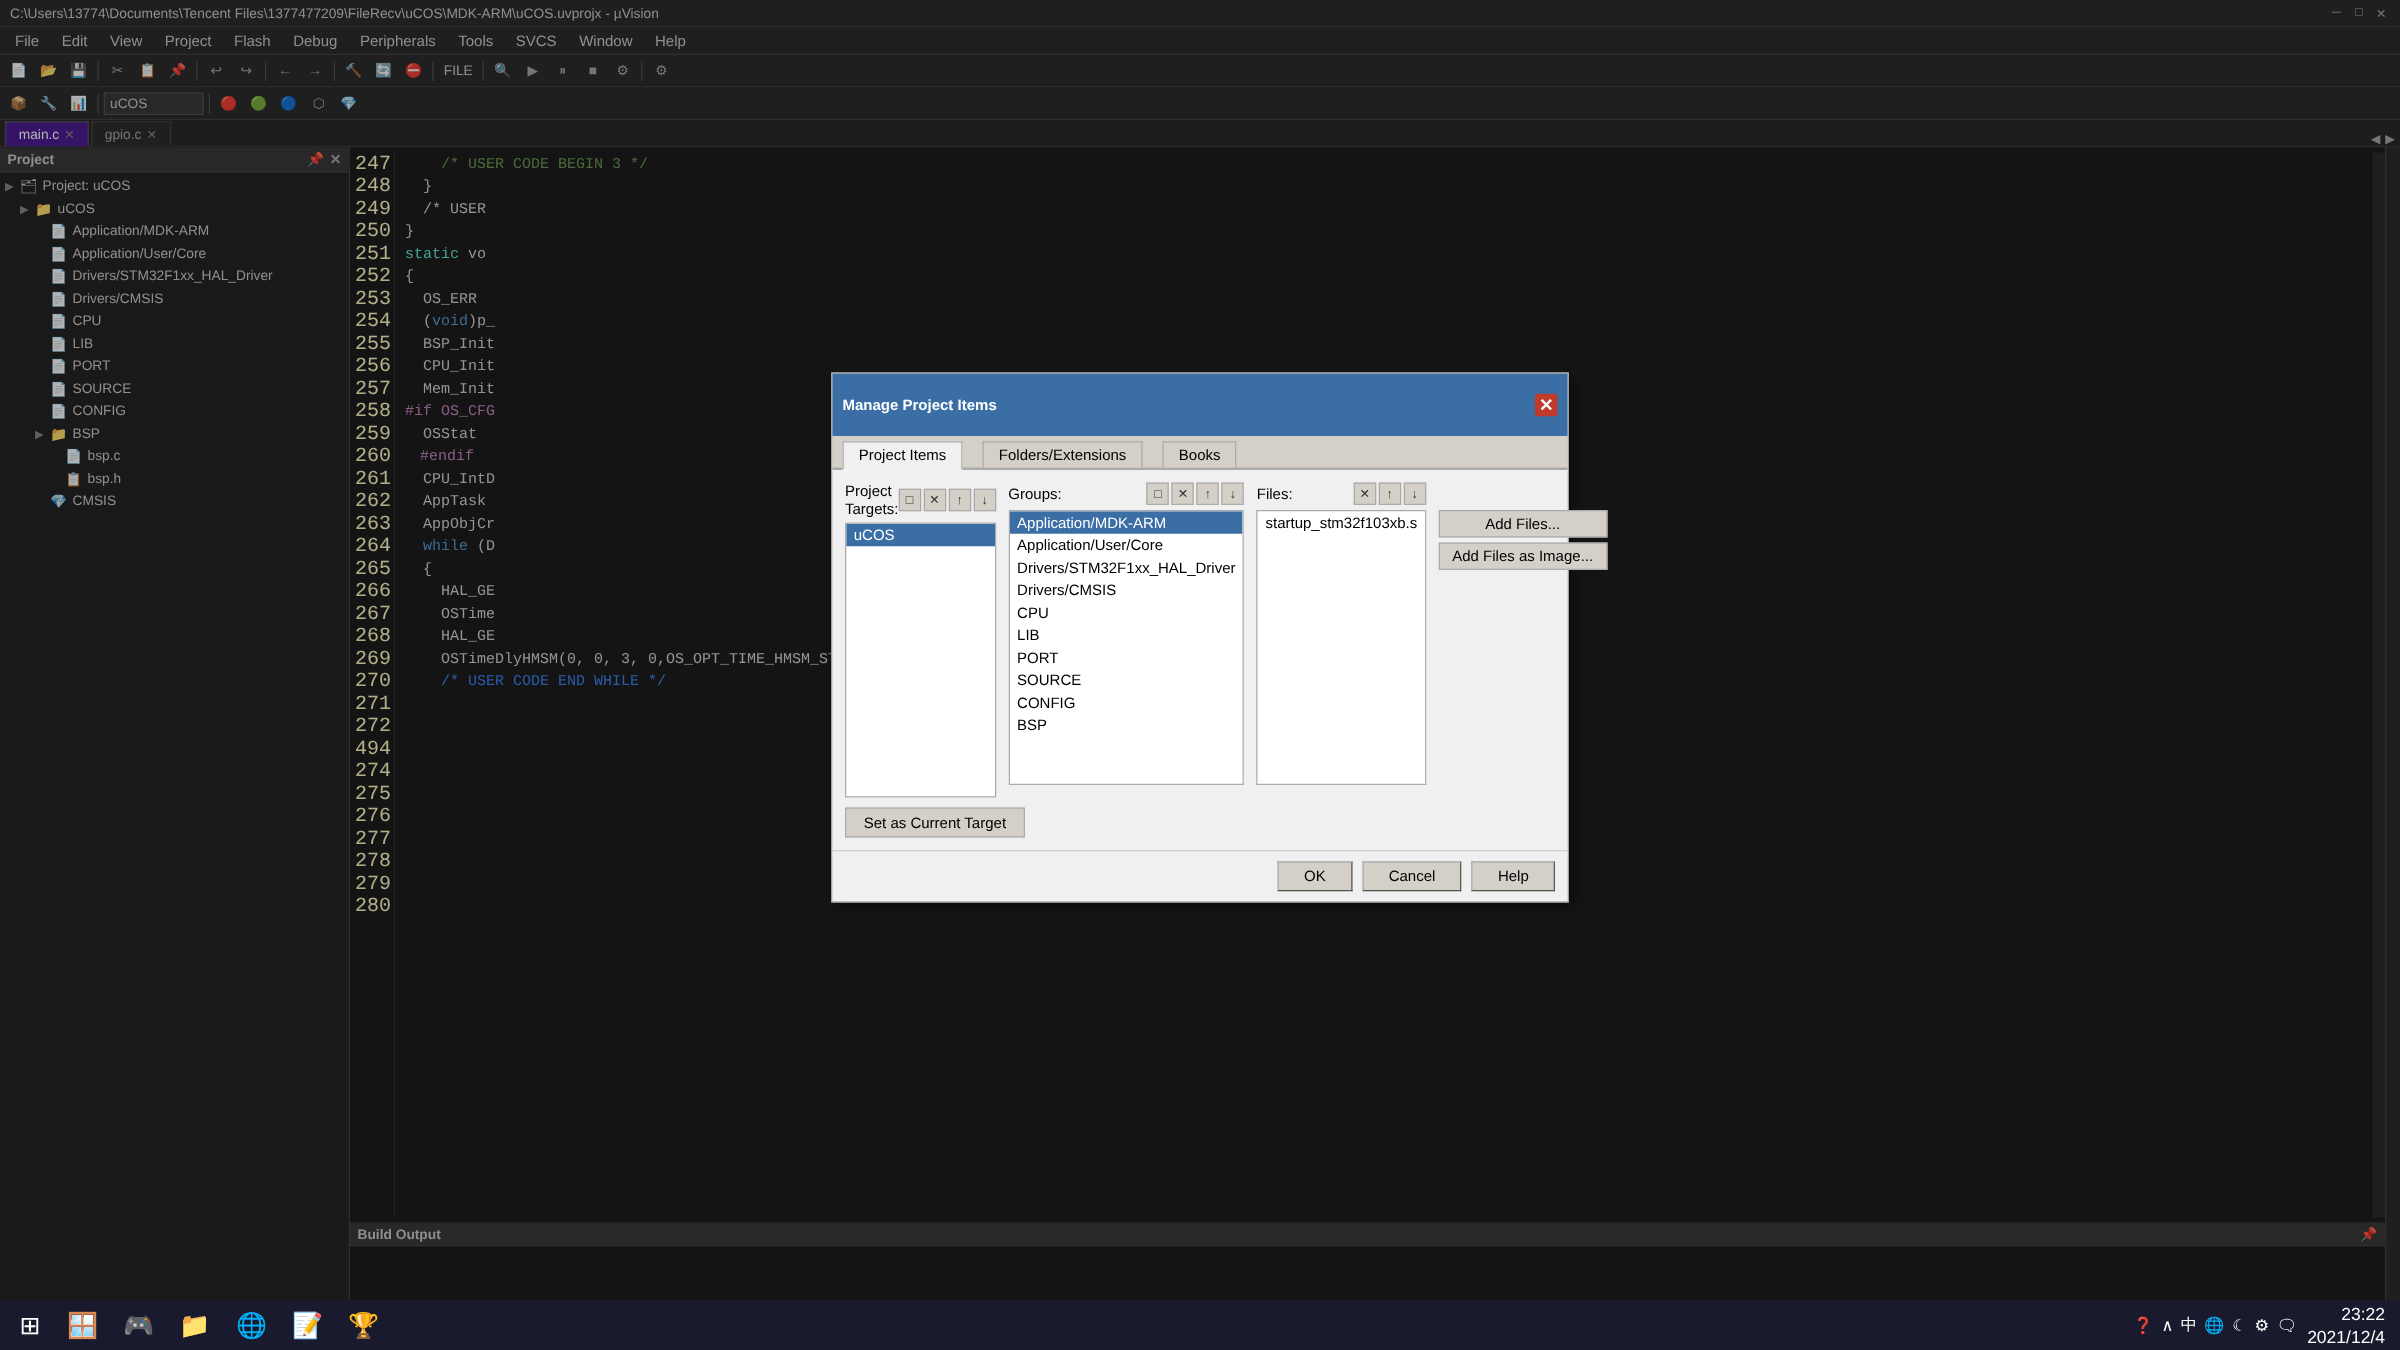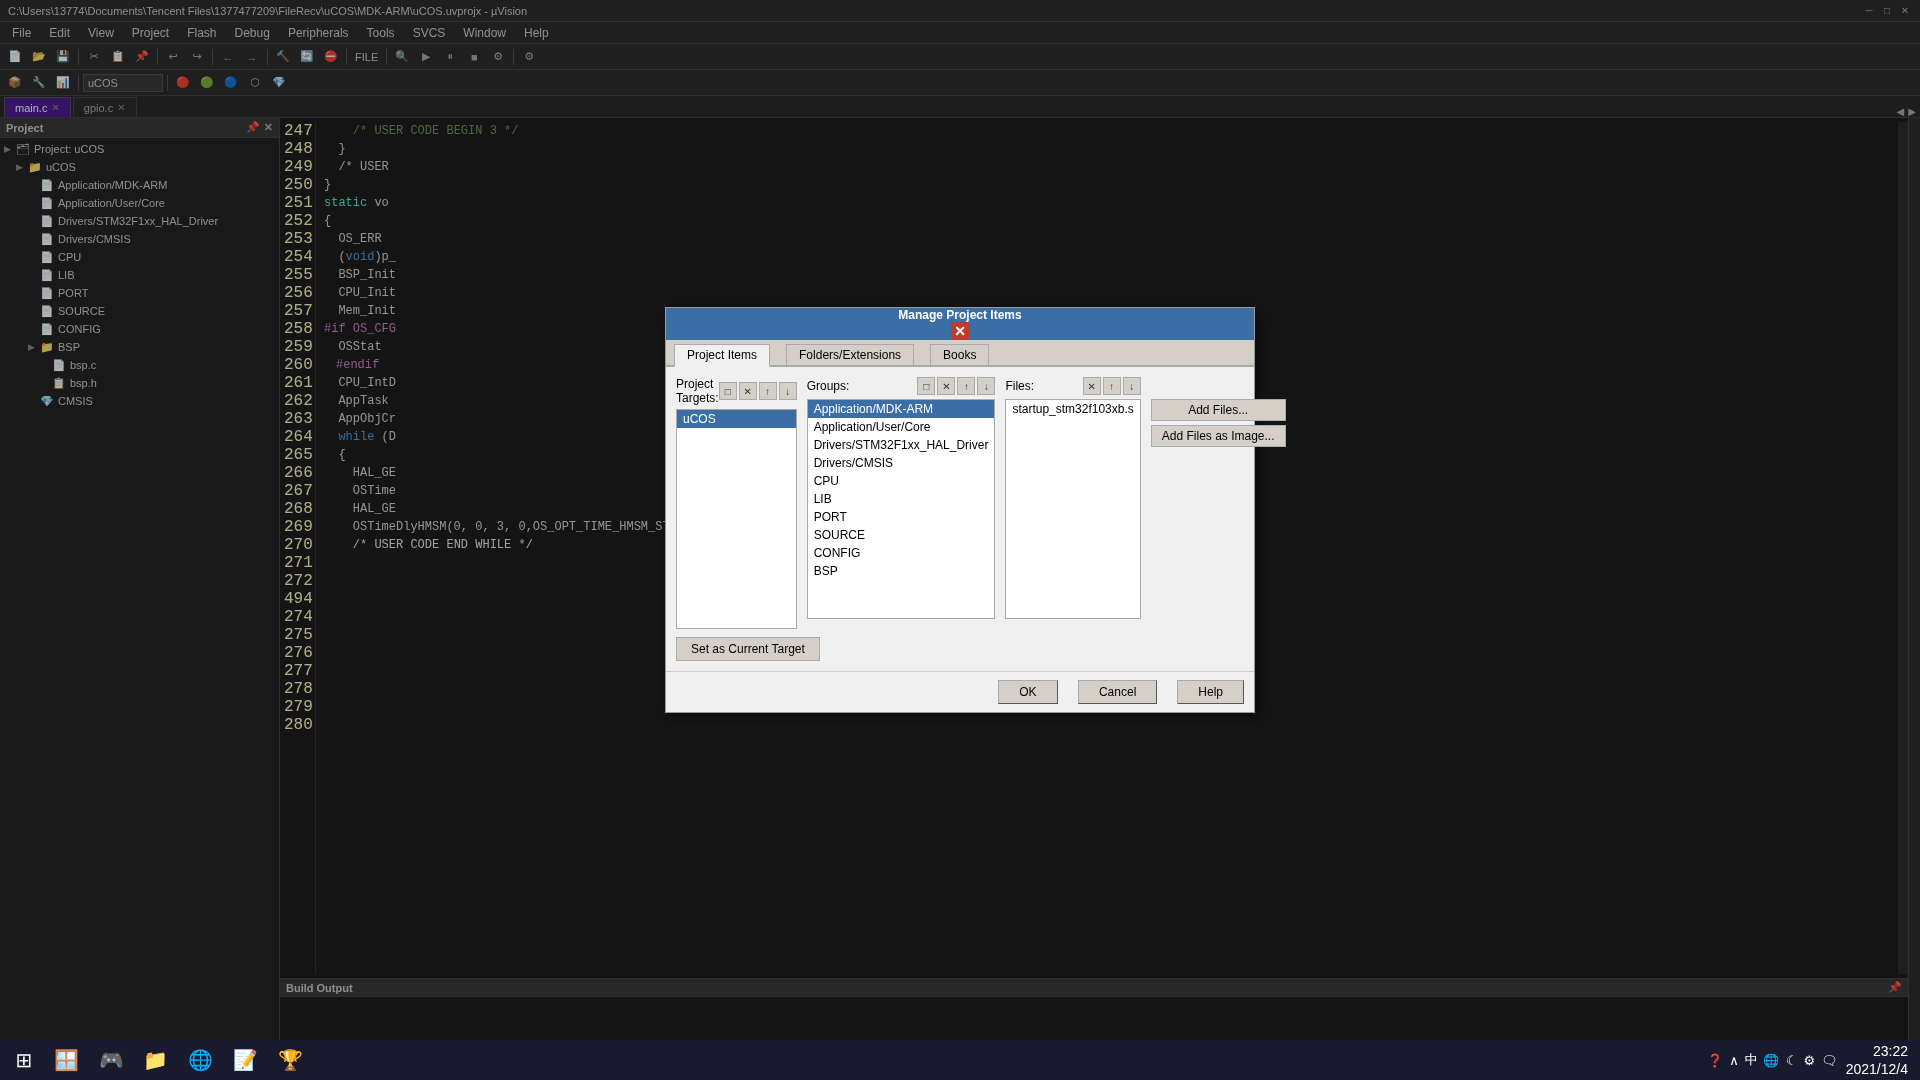--- a/index.html
+++ b/index.html
@@ -295,27 +295,26 @@
       background: #f0f0f0;
       border: 1px solid #999;
       width: 590px;
       box-shadow: 4px 4px 12px rgba(0,0,0,0.5);
       position: relative;
       top: -30px;
     }
     #dialog-title-bar {
       background: #3a6ea5;
       color: white;
-      padding: 0 8px;
+      padding: 16px 8px;
       font-size: 12px;
       font-weight: bold;
       display: flex;
       justify-content: space-between;
       align-items: center;
-      flex-direction: column;
     }
     #dialog-close-btn {
       cursor: pointer;
       color: white;
       font-size: 14px;
       width: 18px;
       height: 18px;
       display: flex;
       align-items: center;
       justify-content: center;
@@ -426,21 +425,21 @@
       border: 1px solid #aaa;
       padding: 4px 14px;
       font-size: 12px;
       cursor: pointer;
       color: #000;
     }
     .dialog-footer {
       display: flex;
       justify-content: flex-end;
       padding: 8px 10px;
-      gap: 20px;
+      gap: 8px;
       border-top: 1px solid #ccc;
       background: #f0f0f0;
     }
     .footer-btn {
       background: #d4d0c8;
       border: 1px outset #aaa;
       padding: 4px 20px;
       font-size: 12px;
       cursor: pointer;
       color: #000;
@@ -756,21 +755,21 @@
           <div class="code-line">  AppTask</div>
           <div class="code-line"></div>
           <div class="code-line">  AppObjCr</div>
           <div class="code-line"></div>
           <div class="code-line">  <span style="color:#569cd6;">while</span> (D</div>
           <div class="code-line">  {</div>
           <div class="code-line">    HAL_GE</div>
           <div class="code-line">    OSTime</div>
           <div class="code-line">    HAL_GE</div>
           <div class="code-line">    OSTimeDlyHMSM(0, 0, 3, 0,OS_OPT_TIME_HMSM_STRICT,&amp;err);</div>
-          <div class="code-line">    <span style="color:#e5e5e5;">/* USER CODE END WHILE */</span></div>
+          <div class="code-line">    <span style="color:#3b82f6;">/* USER CODE END WHILE */</span></div>
         </div>
       <div id="editor-scrollbar"></div>
     </div>
 
     <div id="build-output">
       <div id="build-header">
         <span>Build Output</span>
         <div style="display:flex;gap:4px;">
           <div style="cursor:pointer;font-size:11px;color:#aaa;">📌</div>
         </div>

